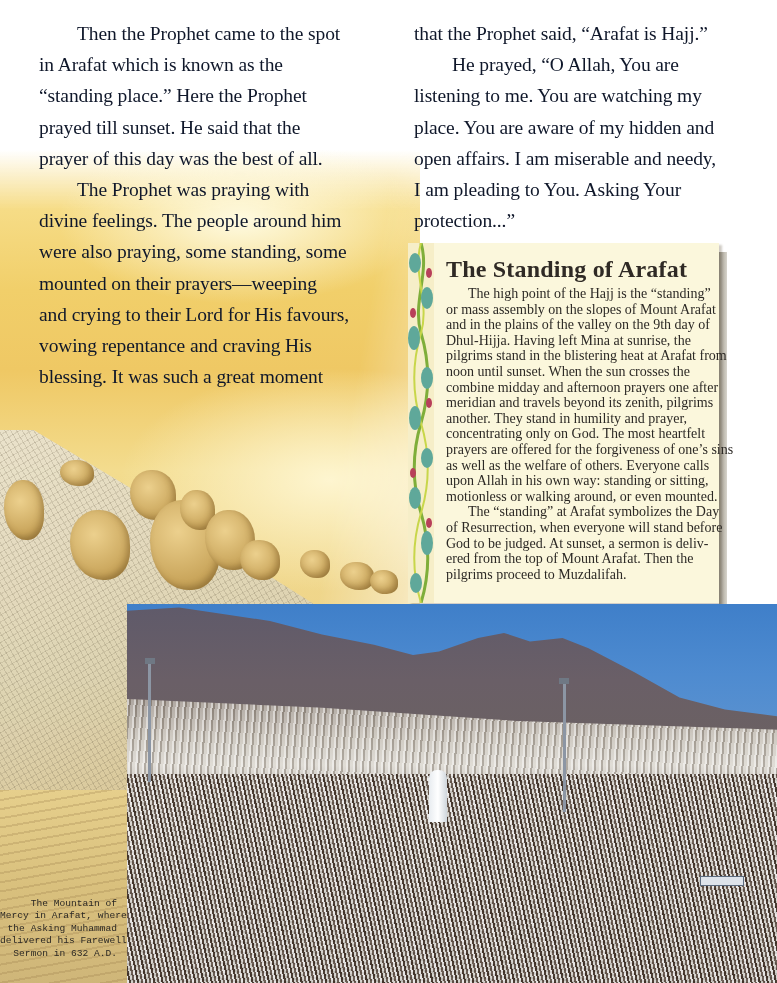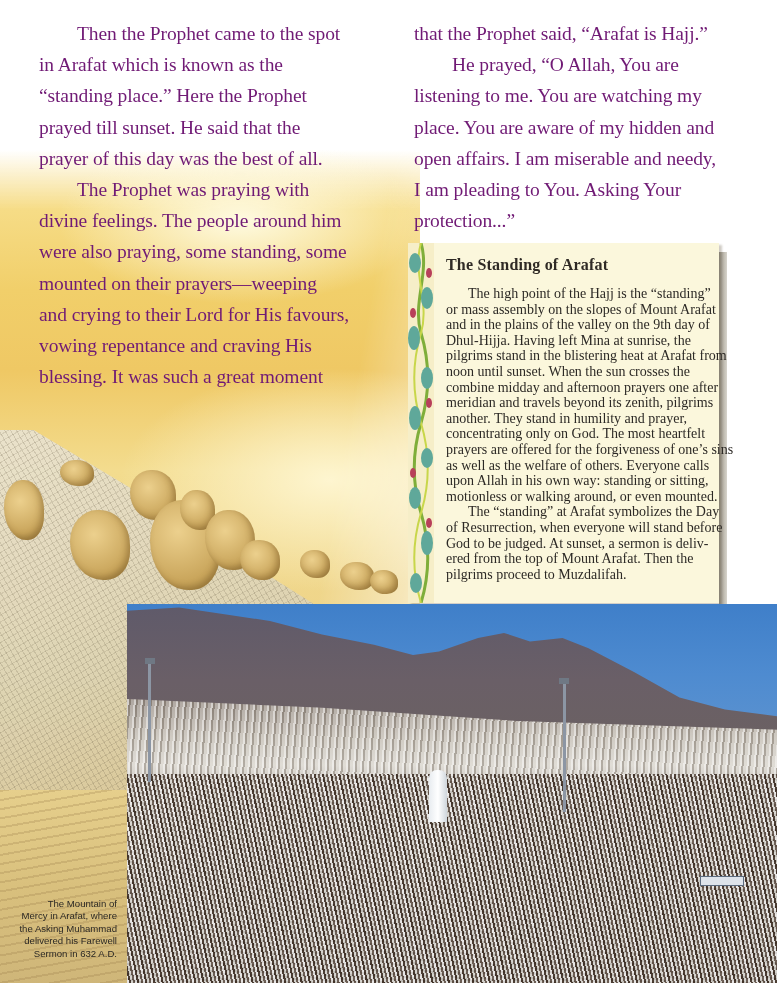--- a/index.html
+++ b/index.html
@@ -34,21 +34,21 @@
     box-shadow: inset -3px -3px 6px rgba(90,60,20,0.35); }
   .painting-lower {
     position:absolute; left:0; top:790px; width:130px; height:193px;
     background:
       repeating-linear-gradient(170deg, rgba(150,120,70,0.25) 0 2px, rgba(0,0,0,0) 2px 9px),
       linear-gradient(180deg, #e6cf8c, #d9c07d 50%, #cfb679);
   }
 
   
   .col {
-    position:absolute; font-size:19.5px; line-height:31.2px; color:#701a75;
+    position:absolute; font-size:19.5px; line-height:31.2px; color:#0f172a;
     letter-spacing:-0.1px;
   }
   .col .line { display:block; white-space:nowrap; }
   .col-left { left:39px; top:18px; width:340px; }
   .col-right { left:414px; top:18px; width:320px; }
 
   
   .sidebar {
     position:absolute; left:408px; top:243px; width:311px; height:360px;
     background:#fbf7dc;
@@ -56,21 +56,21 @@
   }
   .sidebar-shadow {
     position:absolute; left:719px; top:252px; width:8px; height:352px;
     background:linear-gradient(90deg,#8d8a80,#b8b4a8 50%,#d7d4cc);
   }
   .vine {
     position:absolute; left:0; top:0; width:26px; height:360px;
   }
   .sidebar-title {
     position:absolute; left:446px; top:256px;
-    font-size:16px; font-weight:bold; color:#2f2a25; letter-spacing:0.2px;
+    font-size:24px; font-weight:bold; color:#2f2a25; letter-spacing:0.2px;
   }
   .sidebar-body {
     position:absolute; left:446px; top:286px; width:270px;
     font-size:14px; line-height:15.6px; color:#2c2925;
   }
   .sidebar-body .line { display:block; white-space:nowrap; }
   .sidebar-body .indent { padding-left:22px; }
 
   
   .photo {
@@ -108,21 +108,21 @@
   .lamp-post { position:absolute; width:3px; background:#8c96a4; }
   .lamp-head { position:absolute; width:10px; height:6px; background:#6f7884; }
   .photo-banner {
     position:absolute; left:573px; top:272px; width:42px; height:8px;
     background:#dde3ea; border:1px solid #5a6a7e;
   }
 
   
   .caption {
     position:absolute; left:0; top:898px; width:117px;
-    font-family:Liberation Sans, sans-serif;
+    font-family:Liberation Mono, monospace;
     font-size:9.6px; line-height:12.4px; color:#2b2824; text-align:right;
   }
   .caption .line { display:block; white-space:nowrap; }
 </style>
 </head>
 <body>
 
 <div class="painting"></div>
 <div class="painting-hillside"></div>
 <div class="painting-rocks">

